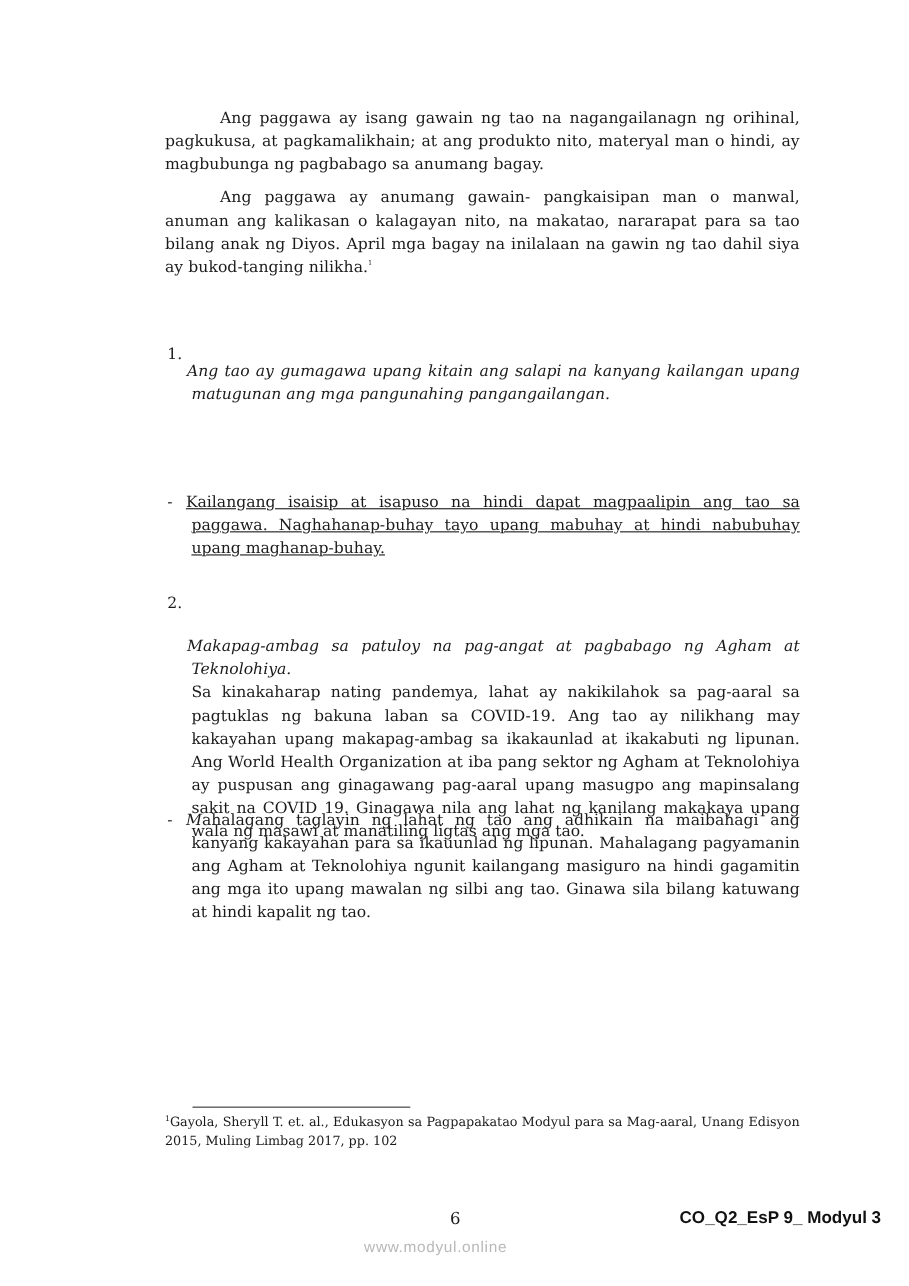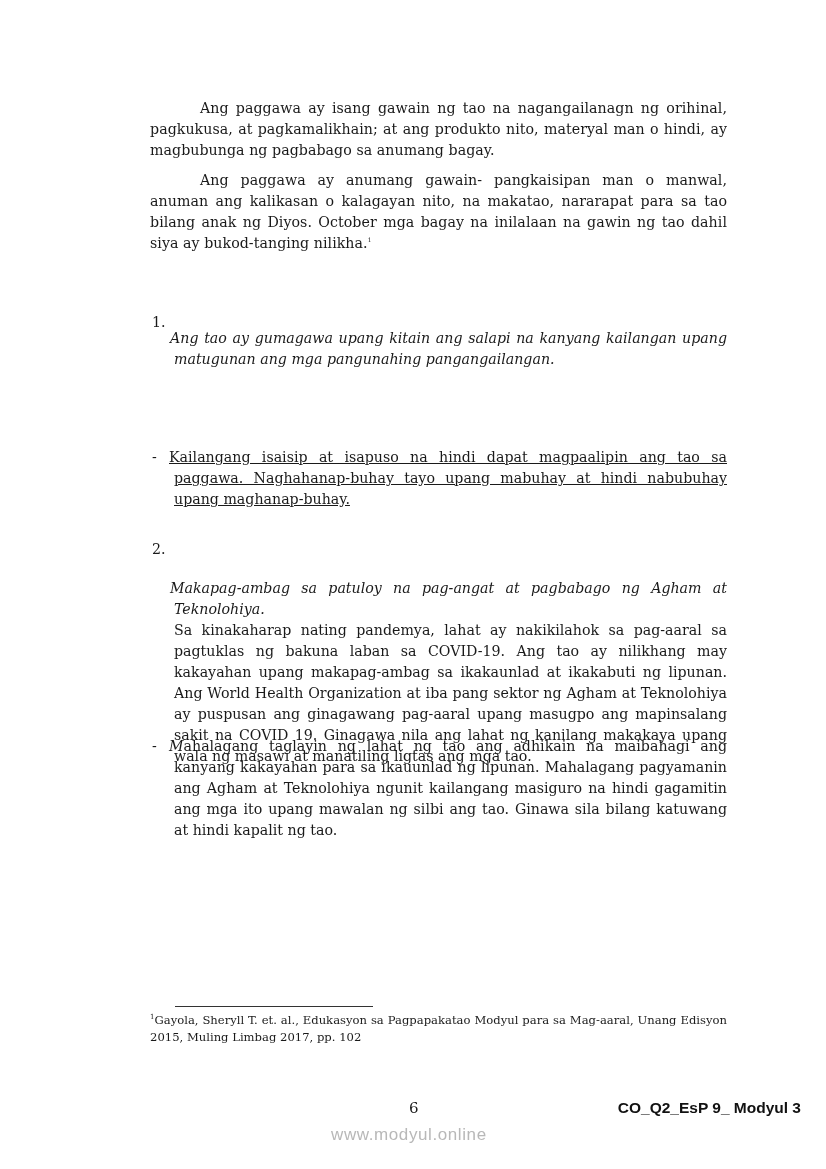--- a/index.html
+++ b/index.html
@@ -96,36 +96,36 @@
       font-weight: bold;
       font-size: 15.5px;
       color: #111;
       text-align: right;
     }
     .watermark {
       position: absolute;
       left: 331px;
       top: 1125px;
       font-family: "Liberation Sans", sans-serif;
-      font-size: 17px;
+      font-size: 14px;
       color: #b8b8b8;
       letter-spacing: 0.6px;
     }
   </style>
 </head>
 <body>
 
 <div class="page">
 
   <div class="p" style="top:98px;">
     <span class="indent"></span><span>Ang paggawa ay isang gawain ng tao na nagangailanagn ng orihinal, pagkukusa, at pagkamalikhain; at ang produkto nito, materyal man o hindi, ay magbubunga ng pagbabago sa anumang bagay.</span>
   </div>
 
   <div class="p" style="top:170px;">
-    <span class="indent"></span><span>Ang paggawa ay anumang gawain- pangkaisipan man o manwal, anuman ang kalikasan o kalagayan nito, na makatao, nararapat para sa tao bilang anak ng Diyos. October mga bagay na inilalaan na gawin ng tao dahil siya ay bukod-tanging nilikha.</span><span class="sup">1</span>
+    <span class="indent"></span><span>Ang paggawa ay anumang gawain- pangkaisipan man o manwal, anuman ang kalikasan o kalagayan nito, na makatao, nararapat para sa tao bilang anak ng Diyos. April mga bagay na inilalaan na gawin ng tao dahil siya ay bukod-tanging nilikha.</span><span class="sup">1</span>
   </div>
 
 
   <div class="item" style="top:312px;">
     <span class="marker">1.</span>
     <div class="content" style="padding-left:22px;text-indent:-4px;margin-top:16px;">
       <span class="title">Ang tao ay gumagawa upang kitain ang salapi na kanyang kailangan upang matugunan ang mga pangunahing pangangailangan.</span>
     </div>
   </div>
 

